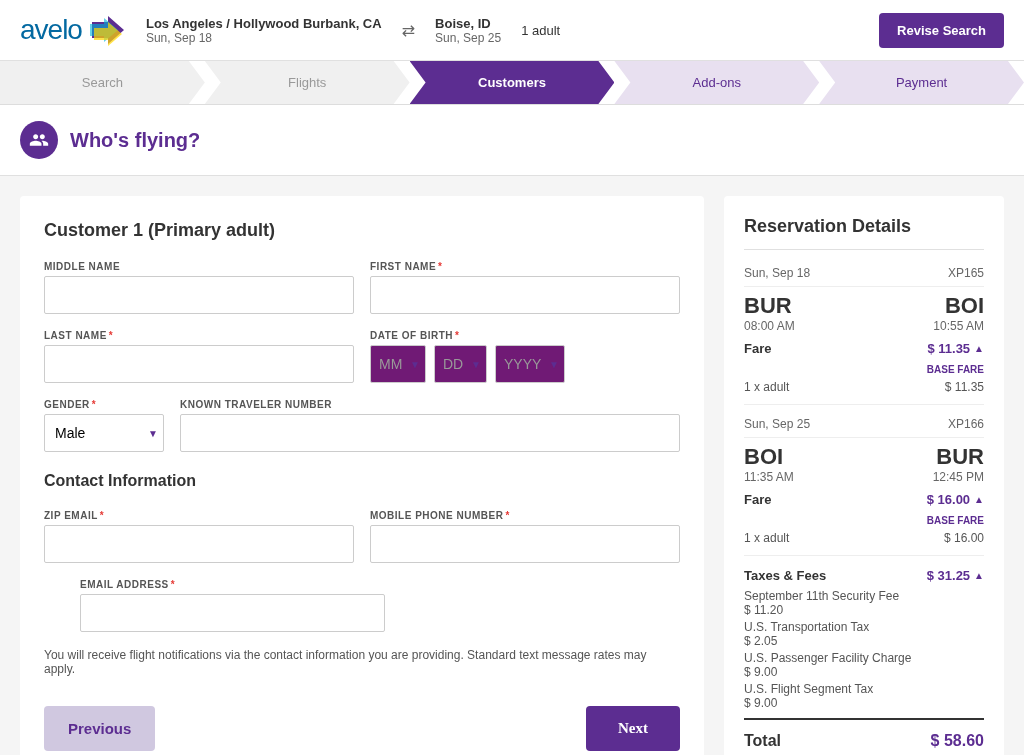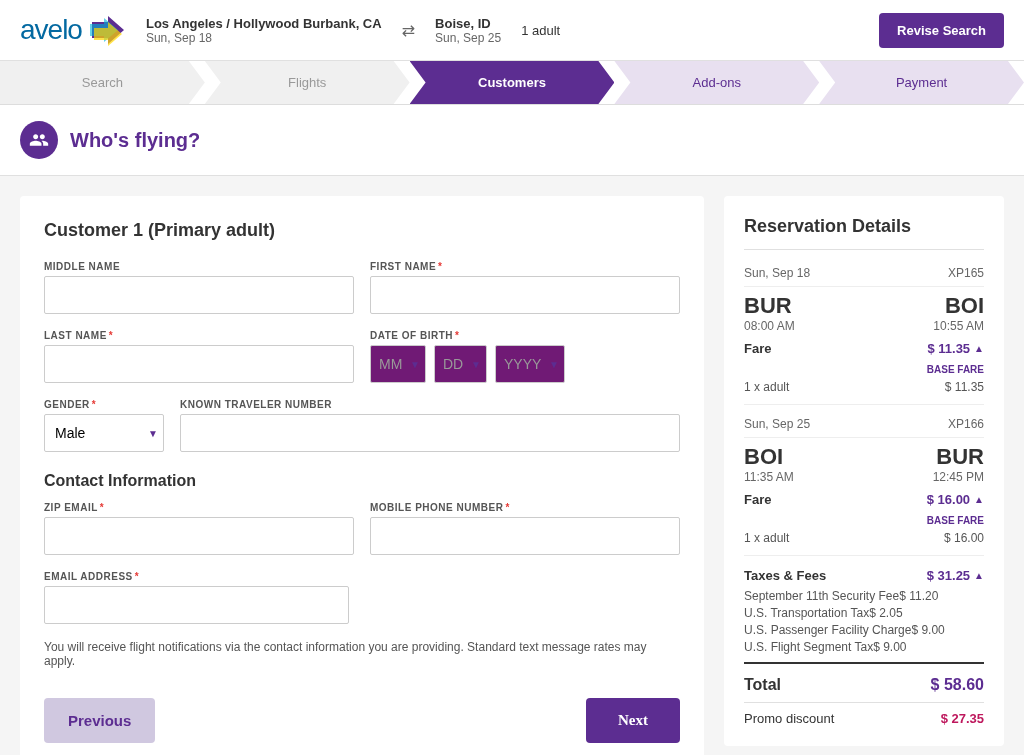--- a/index.html
+++ b/index.html
@@ -48,21 +48,21 @@
     .dob-select { border: 1px solid #ccc; padding: 10px 8px; font-size: 14px; border-radius: 2px; background: #701a75; color: #999; appearance: none; -webkit-appearance: none; position: relative; cursor: pointer; }
     .dob-wrapper { position: relative; display: inline-block; }
     .dob-wrapper::after { content: '▼'; position: absolute; right: 6px; top: 50%; transform: translateY(-50%); color: #5c2d91; font-size: 10px; pointer-events: none; }
     .dob-select { padding-right: 22px; }
 
     
     .gender-wrapper { position: relative; display: inline-block; }
     .gender-wrapper::after { content: '▼'; position: absolute; right: 6px; top: 50%; transform: translateY(-50%); color: #5c2d91; font-size: 10px; pointer-events: none; }
     .gender-select { border: 1px solid #ccc; padding: 10px 28px 10px 10px; font-size: 14px; border-radius: 2px; background: #fff; appearance: none; -webkit-appearance: none; cursor: pointer; min-width: 120px; }
 
-    .section-title { font-size: 16px; font-weight: 600; color: #333; margin: 20px 0 12px 0; }
+    .section-title { font-size: 16px; font-weight: 600; color: #333; margin: 20px 0 20px 0; }
     .notification-text { font-size: 12px; color: #555; margin-top: 8px; }
 
     
     .btn-row { display: flex; justify-content: space-between; margin-top: 30px; }
     .btn-prev { background: #d0c8e0; color: #5c2d91; border: none; padding: 14px 24px; border-radius: 4px; font-size: 15px; cursor: pointer; font-weight: 600; }
     .btn-next { background: #5c2d91; color: #fff; border: none; padding: 14px 32px; border-radius: 4px; font-size: 15px; cursor: pointer; font-weight: 600; font-family: Liberation Serif, serif; }
 
     
     .reservation-panel { width: 280px; background: #fff; border-radius: 4px; padding: 20px; height: fit-content; }
     .res-title { font-size: 18px; font-weight: bold; color: #333; margin-bottom: 16px; padding-bottom: 12px; border-bottom: 1px solid #e0e0e0; }
@@ -75,21 +75,21 @@
     .fare-row { display: flex; justify-content: space-between; align-items: center; margin-bottom: 4px; }
     .fare-label { font-size: 13px; color: #333; font-weight: 600; }
     .fare-amount { display: flex; align-items: center; gap: 4px; }
     .fare-price { color: #5c2d91; font-weight: 600; font-size: 13px; }
     .base-fare-badge { font-size: 10px; color: #5c2d91; font-weight: bold; }
     .adult-row { display: flex; justify-content: space-between; font-size: 12px; color: #555; margin-bottom: 10px; padding-bottom: 10px; border-bottom: 1px solid #eee; }
 
     .taxes-row { display: flex; justify-content: space-between; align-items: center; margin-bottom: 6px; }
     .taxes-label { font-size: 13px; font-weight: 600; }
     .taxes-amount { display: flex; align-items: center; gap: 4px; color: #5c2d91; font-weight: 600; font-size: 13px; }
-    .tax-item { display: flex; justify-content: flex-start; font-size: 12px; color: #555; margin-bottom: 3px; }
+    .tax-item { display: flex; justify-content: center; font-size: 12px; color: #555; margin-bottom: 3px; flex-direction: column; }
 
     .total-row { display: flex; justify-content: space-between; align-items: center; padding: 12px 0 8px 0; border-top: 2px solid #333; margin-top: 8px; }
     .total-label { font-size: 16px; font-weight: bold; }
     .total-amount { font-size: 16px; font-weight: bold; color: #5c2d91; }
 
     .promo-row { display: flex; justify-content: space-between; font-size: 13px; border-top: 1px solid #e0e0e0; padding-top: 8px; }
     .promo-label { color: #333; }
     .promo-amount { color: #be185d; font-weight: 600; }
 
     .caret-up { font-size: 10px; color: #5c2d91; }
@@ -230,21 +230,21 @@
       </div>
       <div class="form-group">
         <label class="form-label">
           <span>MOBILE PHONE NUMBER</span><span class="required">*</span>
         </label>
         <input class="form-input" type="tel" style="">
       </div>
     </div>
 
     <div class="form-row">
-      <div class="form-group" style="flex: 0 0 48%;">
+      <div class="form-group" style="flex: 0 0 48%; margin-left: 36px;">
         <label class="form-label">
           <span>EMAIL ADDRESS</span><span class="required">*</span>
         </label>
         <input class="form-input" type="email" style="">
       </div>
     </div>
 
     <p class="notification-text">You will receive flight notifications via the contact information you are providing. Standard text message rates may apply.</p>
 
     <div class="btn-row">

